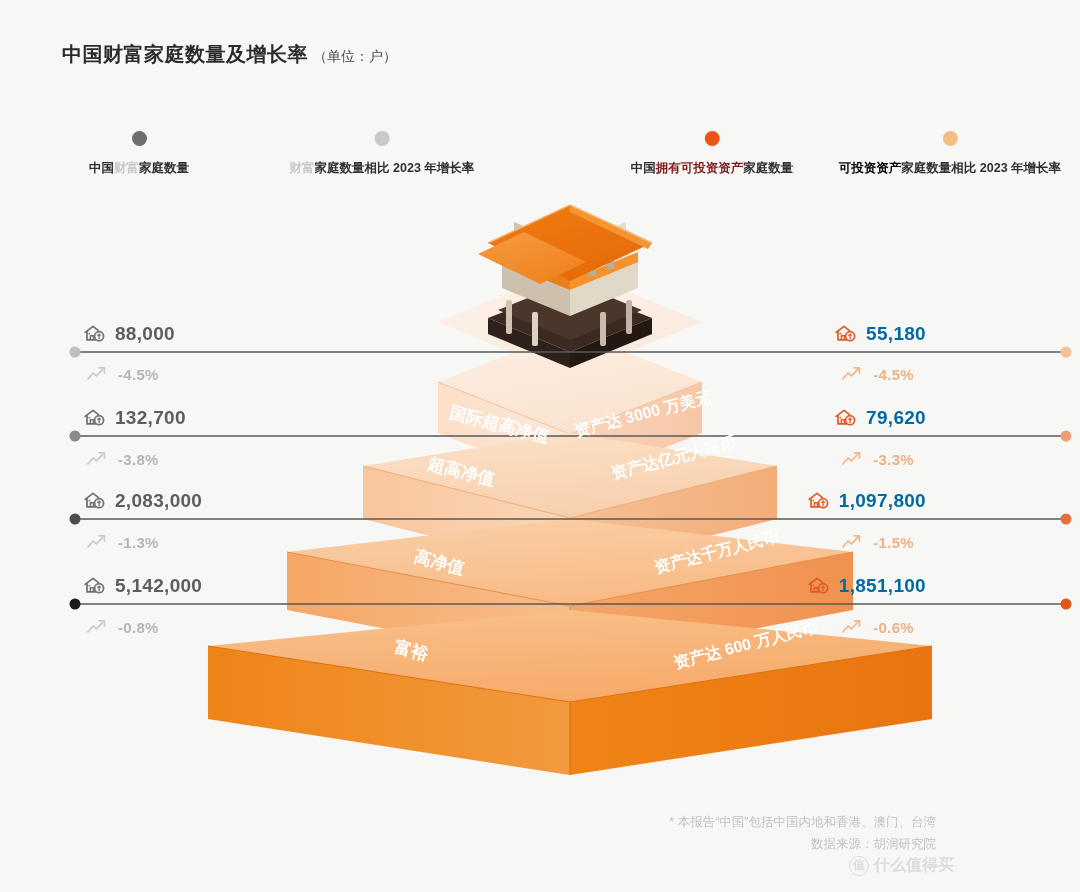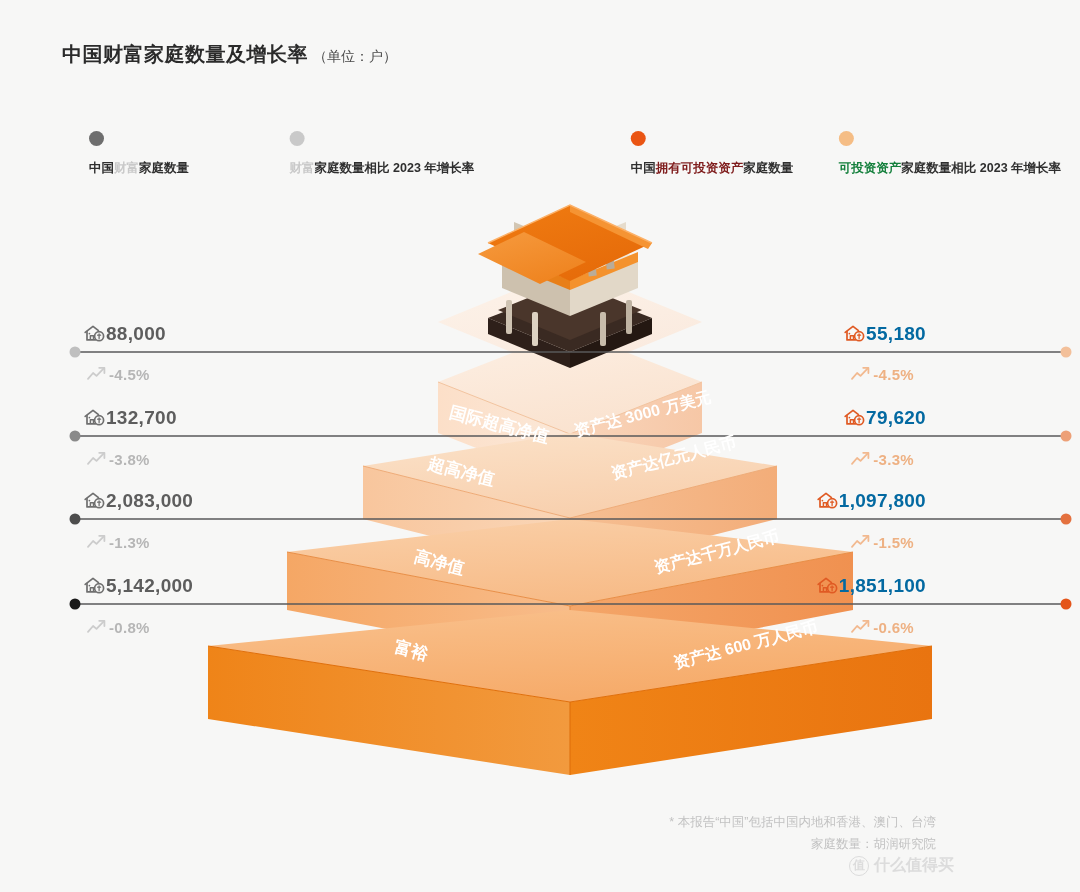--- a/index.html
+++ b/index.html
@@ -11,26 +11,26 @@
   }
   #page { position: relative; width: 940px; height: 892px; background: #f7f7f6; margin-left: 30px; }
 
   
   .title-wrap { position: absolute; left: 32px; top: 41px; display: flex; align-items: baseline; }
   .title-main { font-size: 20px; font-weight: bold; color: #2b2b2b; letter-spacing: .5px; }
   .title-unit { font-size: 14px; color: #4a4a4a; margin-left: 5px; }
 
   
   .legend { position: absolute; left: 0; top: 131px; width: 1080px; height: 62px; }
-  .legend-item { position: absolute; display: flex; flex-direction: column; align-items: flex-start; }
+  .legend-item { position: absolute; display: flex; flex-direction: column; align-items: center; }
   .legend-dot { width: 15px; height: 15px; border-radius: 50%; }
   .legend-label { margin-top: 14px; font-size: 12.5px; font-weight: bold; white-space: nowrap; color: #2f2f2f; }
 
   
-  .row { position: absolute; display: flex; align-items: center; }
+  .row { position: absolute; display: flex; align-items: center; gap: 9px; }
   .row.right { flex-direction: row; }
   .val { font-size: 19px; font-weight: bold; letter-spacing: .3px; }
   .pct { font-size: 15px; font-weight: bold; letter-spacing: .3px; }
   .ico { width: 24px; height: 24px; display: block; }
 
   .gray-dark { color: #5d5d5d; }
   .gray-light { color: #b6b6b6; }
   .or-dark { color: #0369a1; }
   .or-light { color: #eeb183; }
 
@@ -70,21 +70,21 @@
       <div class="legend-item" style="left: 352px; transform: translateX(-50%);">
         <div class="legend-dot" style="background: rgb(201, 201, 201);"></div>
         <div class="legend-label"><span style="color: rgb(201, 201, 201);">财富</span><span>家庭数量相比 2023 年增长率</span></div>
       </div>
       <div class="legend-item" style="left: 682px; transform: translateX(-50%);">
         <div class="legend-dot" style="background: rgb(234, 85, 20);"></div>
         <div class="legend-label"><span>中国</span><span style="color: #7f1d1d;">拥有可投资资产</span><span>家庭数量</span></div>
       </div>
       <div class="legend-item" style="left: 920px; transform: translateX(-50%);">
         <div class="legend-dot" style="background: rgb(245, 189, 133);"></div>
-        <div class="legend-label"><span style="color: #15803d; font-family: Liberation Serif, serif;">可投资资产</span><span>家庭数量相比 2023 年增长率</span></div>
+        <div class="legend-label"><span style="color: #000000; font-family: Liberation Serif, serif;">可投资资产</span><span>家庭数量相比 2023 年增长率</span></div>
       </div>
     </div>
 
   <svg id="pyramid" viewBox="0 0 1080 892">
     <defs>
       <linearGradient id="gtop0" x1="0" y1="0" x2="0.4" y2="1">
         <stop offset="0%" stop-color="#fdf0e5"></stop>
           <stop offset="100%" stop-color="#fae3d0"></stop>
       </linearGradient>
       <linearGradient id="gtop1" x1="0" y1="0" x2="0.4" y2="1">
@@ -378,21 +378,21 @@
         <svg class="ico" viewBox="0 0 24 24" fill="none">
           <path d="M3 16.8 8.1 11l3.4 2.9L19 6.2" stroke="#f2b98f" stroke-width="1.8" stroke-linecap="round" stroke-linejoin="round"></path>
           <path d="M14.2 5.8H19.4V11" stroke="#f2b98f" stroke-width="1.8" stroke-linecap="round" stroke-linejoin="round"></path>
         </svg>
         <span class="pct or-light">-0.6%</span>
       </div>
     </div>
 
   <div class="footer">
     <div>* 本报告“中国”包括中国内地和香港、澳门、台湾</div>
-    <div>家庭数量：胡润研究院</div>
+    <div>数据来源：胡润研究院</div>
   </div>
 
   <div class="watermark">
     <span class="wm-circle">值</span>
     <span>什么值得买</span>
   </div>
 
 </div>
 
 </body></html>

